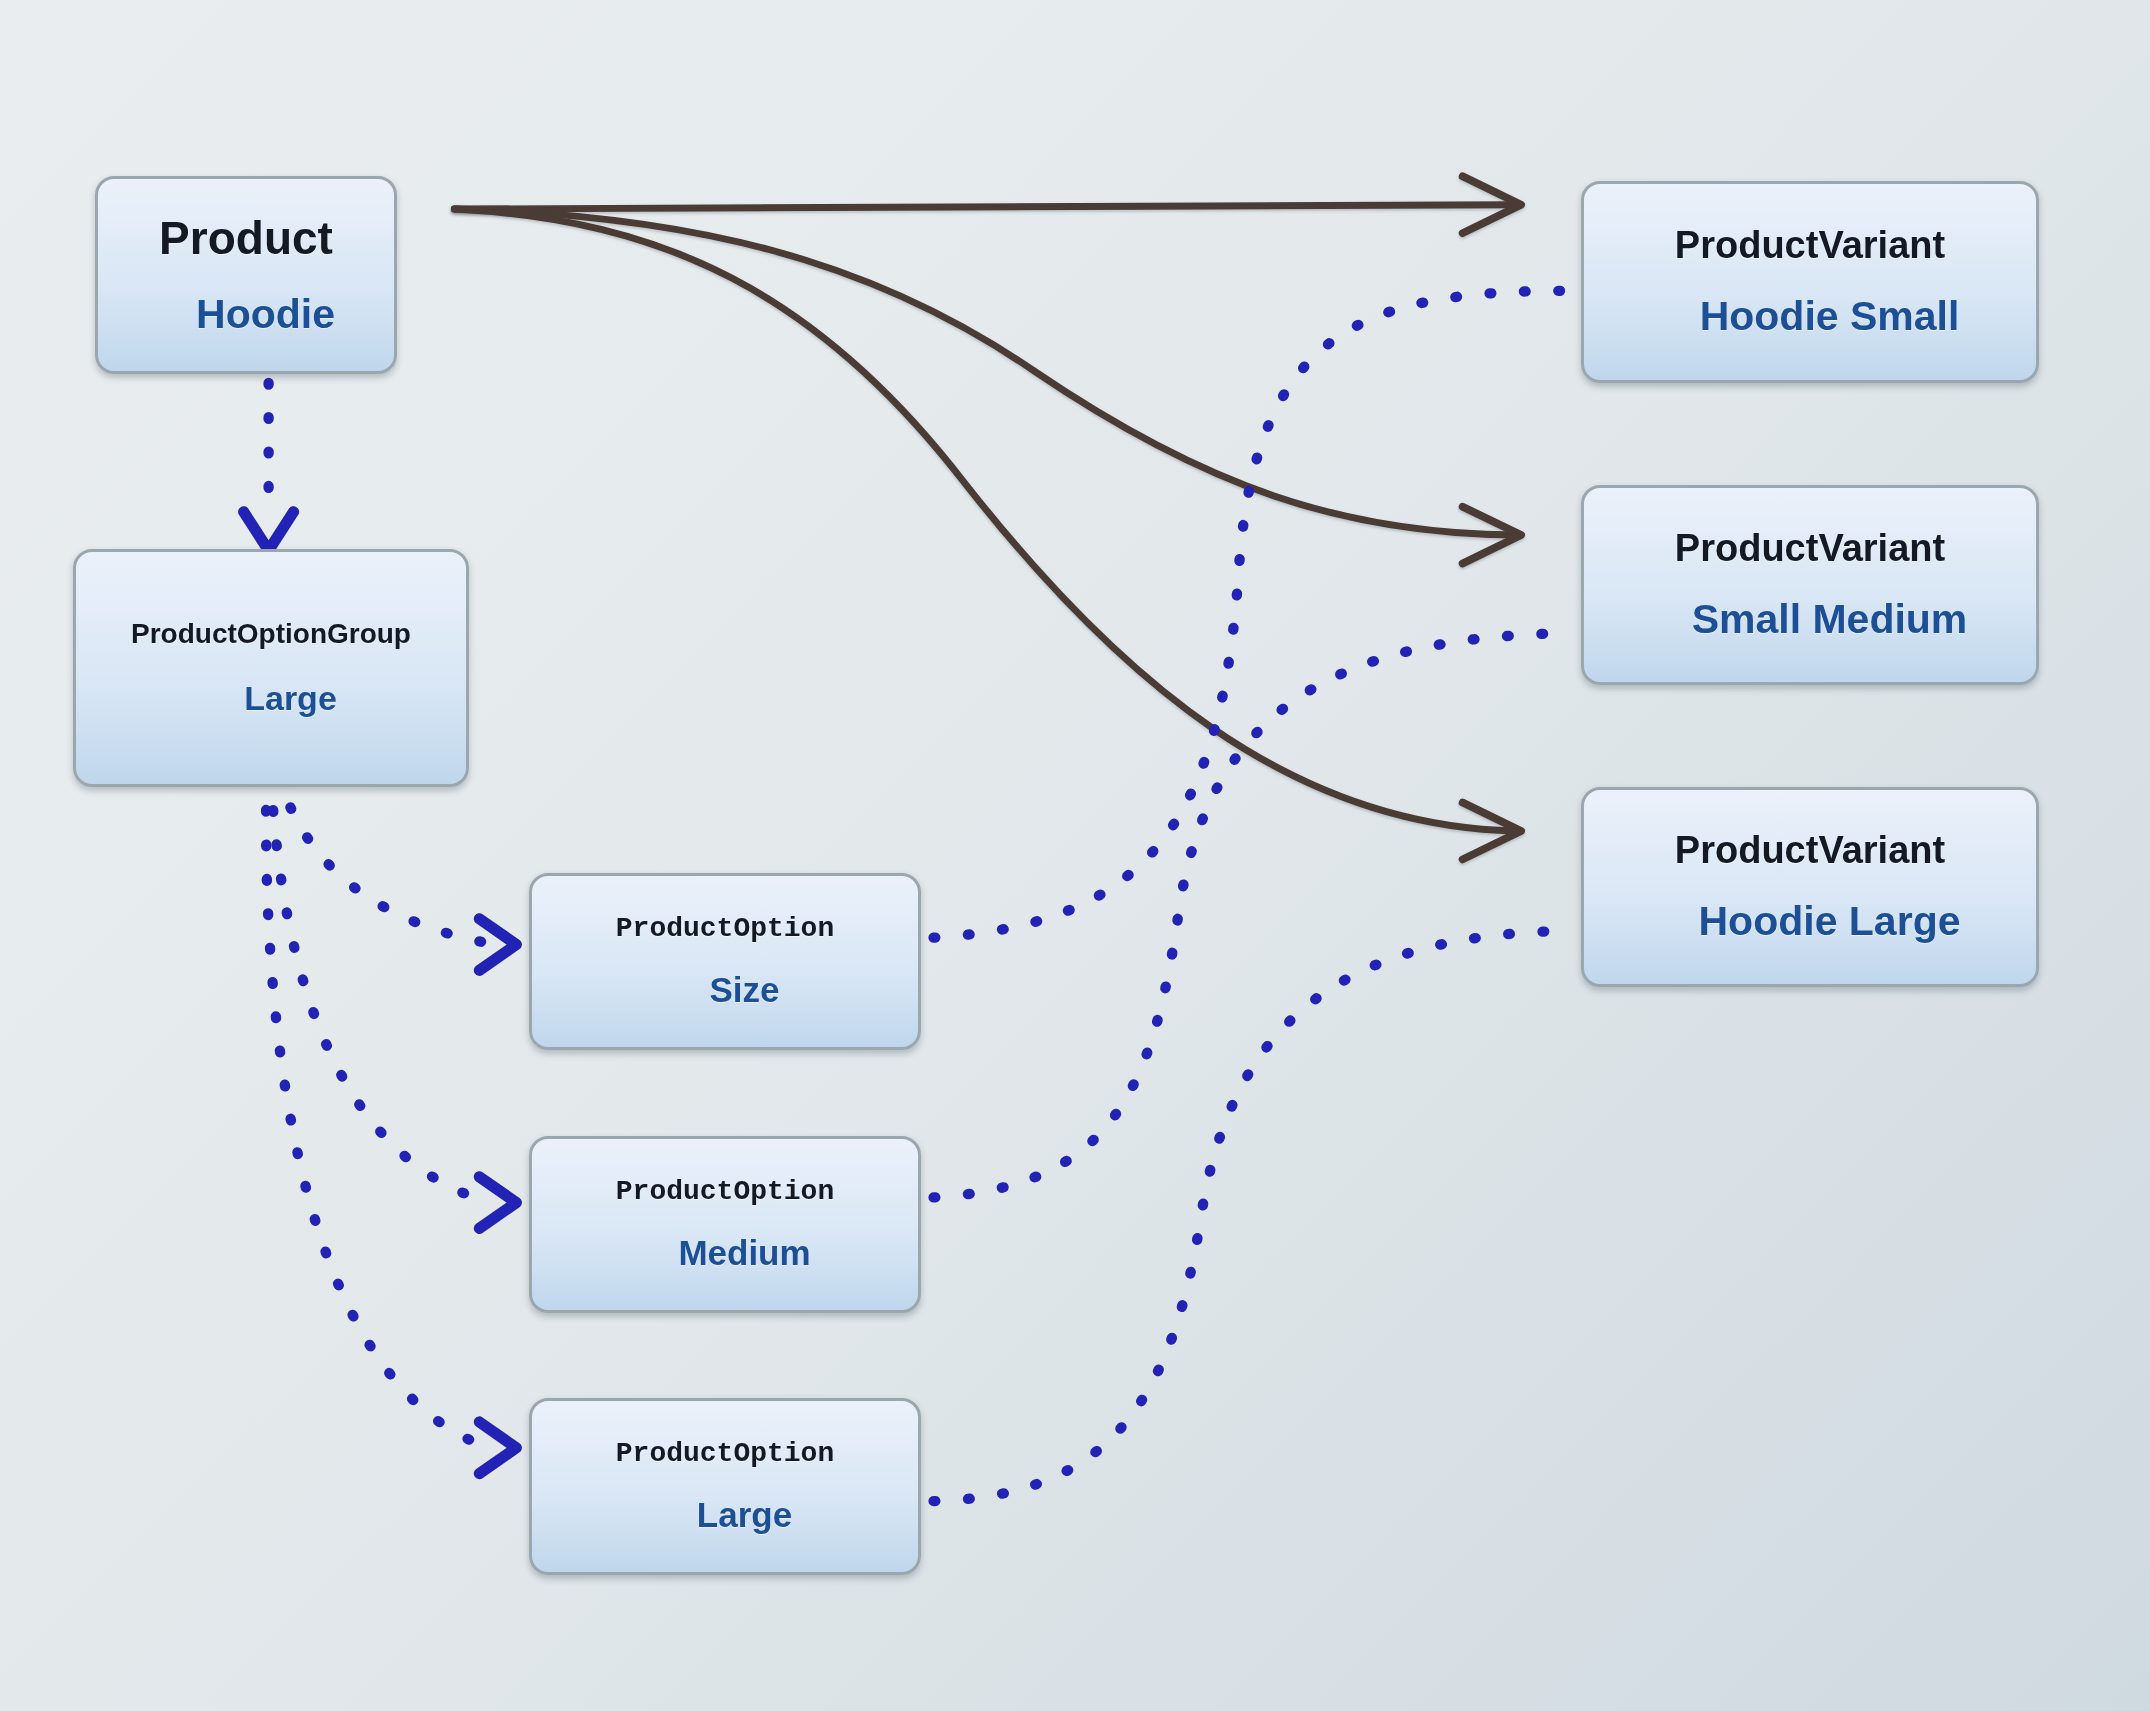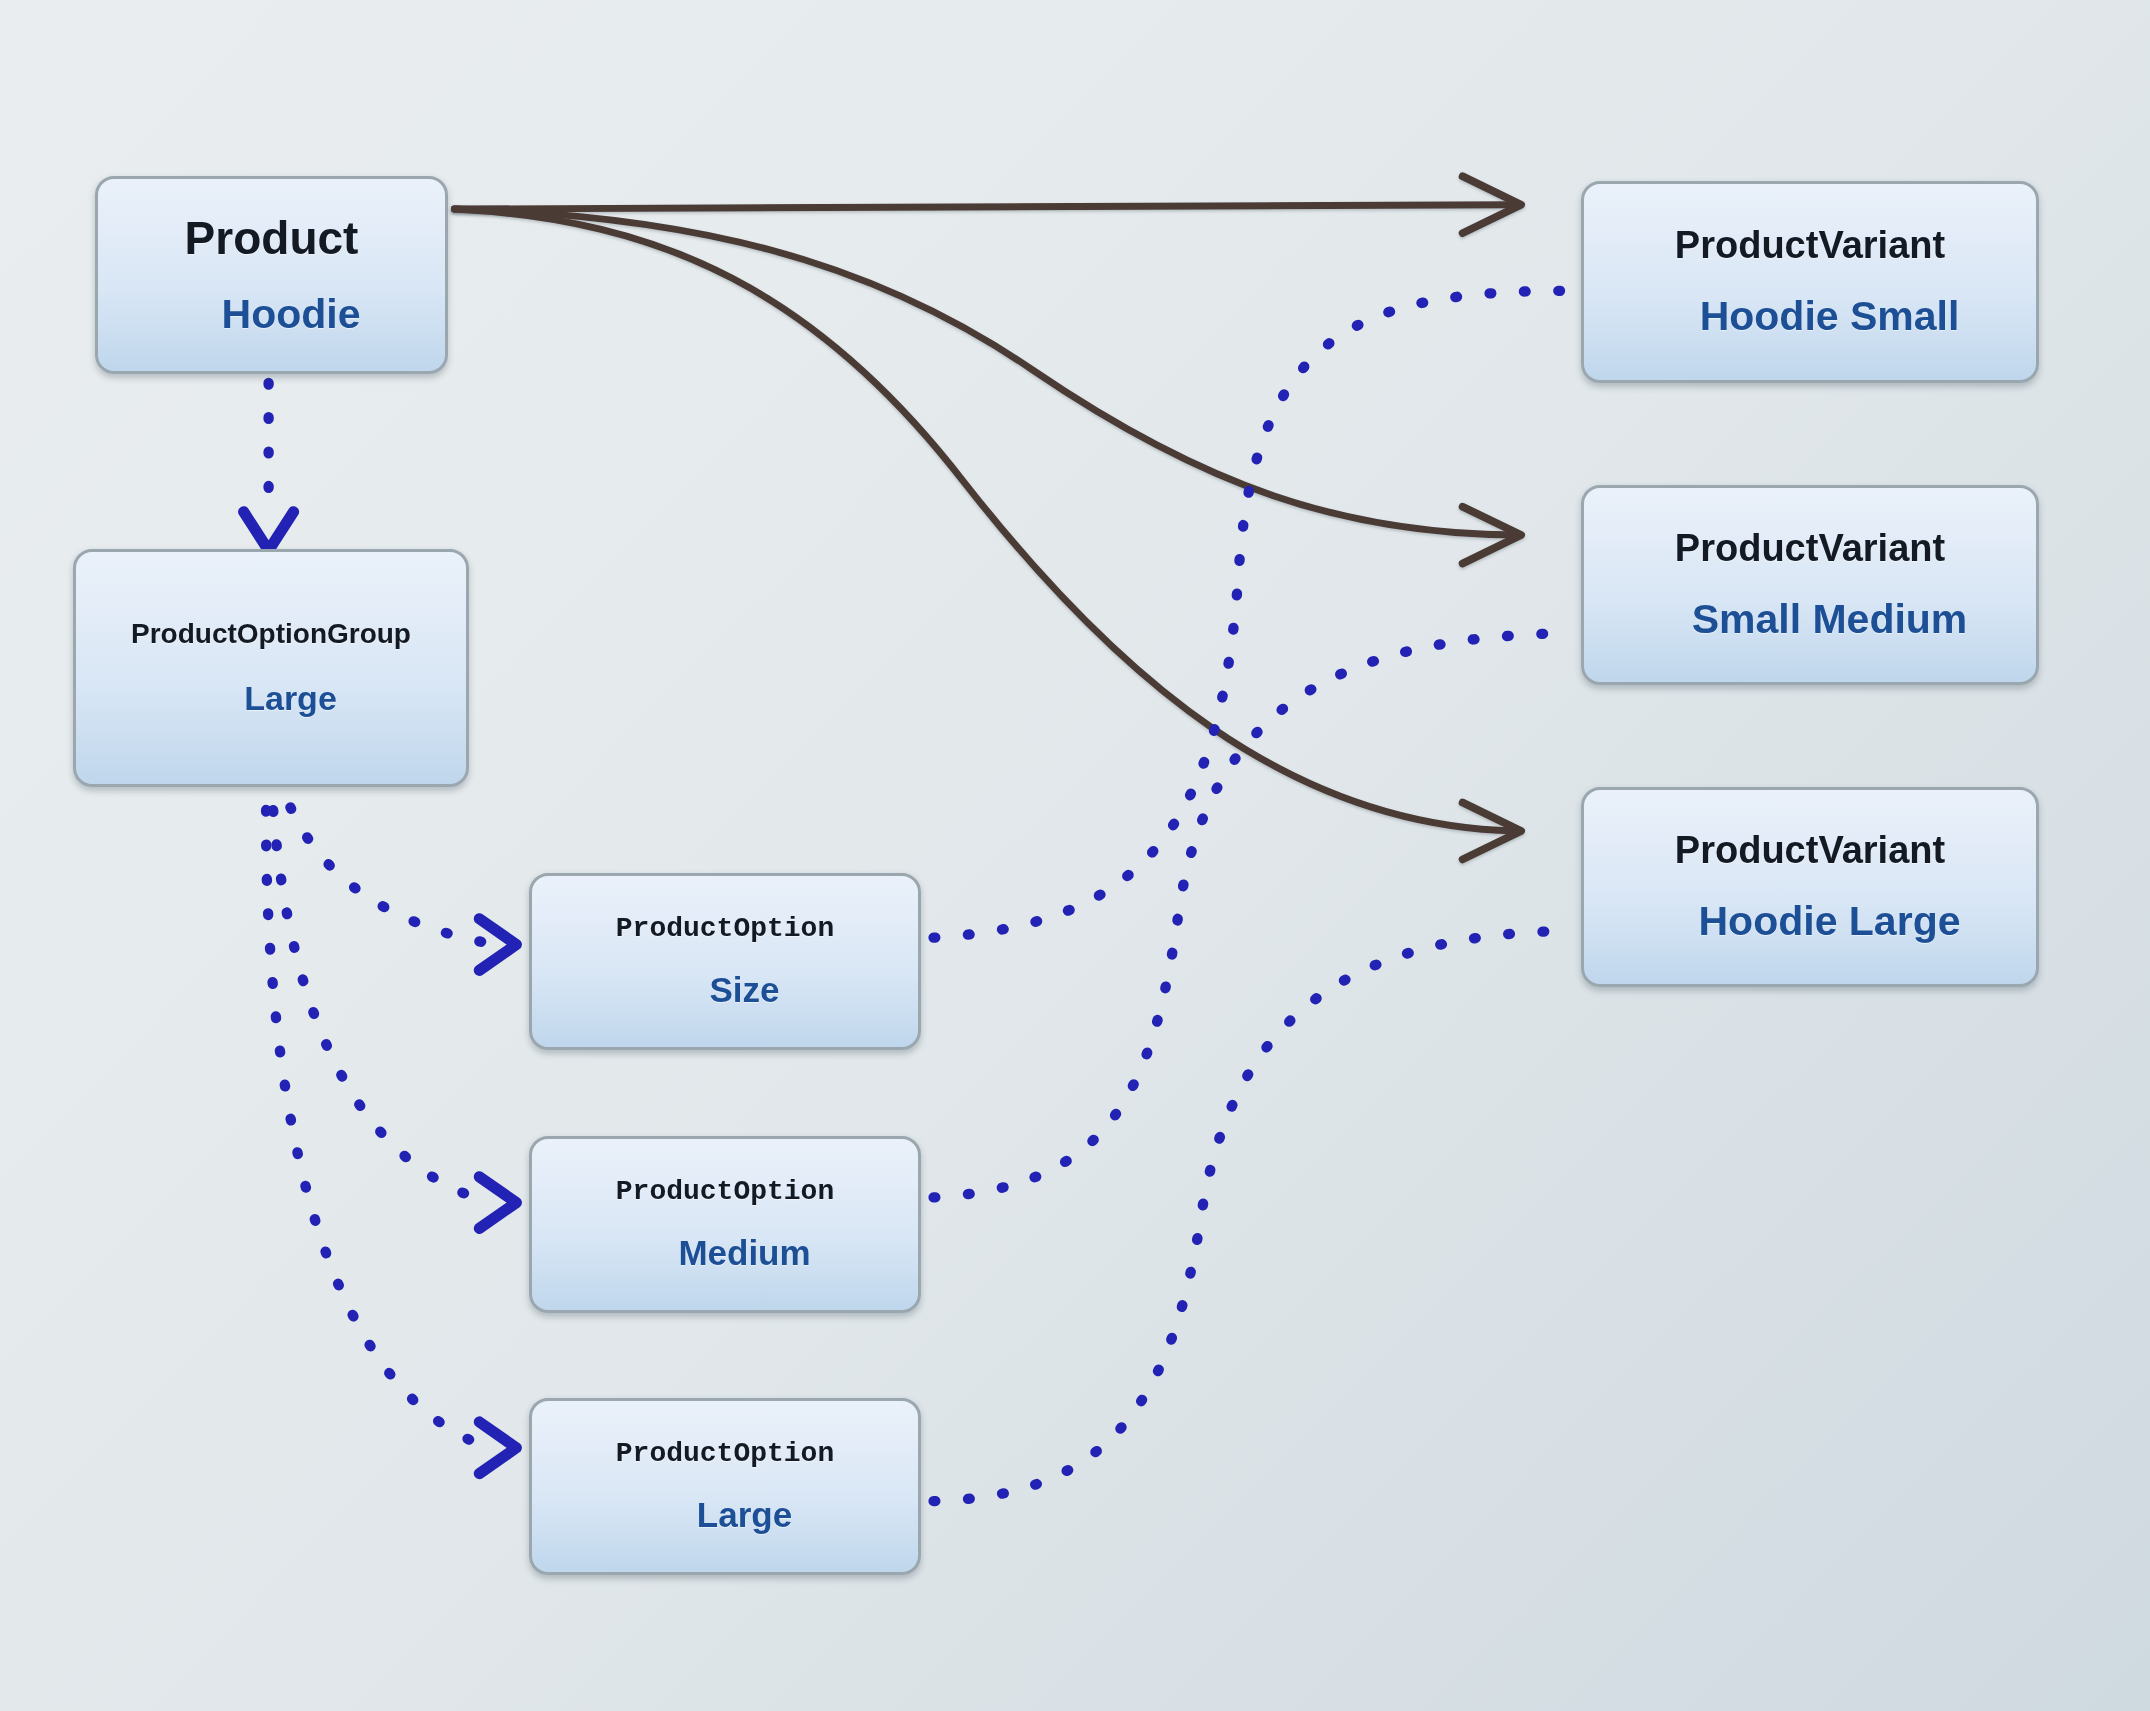--- a/index.html
+++ b/index.html
@@ -65,21 +65,21 @@
   .t-lg .type { font-size: 38px; }
   .t-lg .value { font-size: 41px; margin-top: 29px; }
 
   .t-md .type { font-size: 28px; font-family: Liberation Mono, monospace; }
   .t-md .value { font-size: 35px; margin-top: 29px; }
 
   .t-sm .type { font-size: 28px; }
   .t-sm .value { font-size: 34px; margin-top: 33px; }
 
   
-  #node-product            { left: 95px;  top: 176px;  width: 353px; height: 198px; text-align: right; }
+  #node-product            { left: 95px;  top: 176px;  width: 302px; height: 198px; text-align: right; }
   #node-optiongroup        { left: 73px;   top: 549px;  width: 396px; height: 238px; }
   #node-option-small       { left: 529px;  top: 873px; width: 392px; height: 177px; }
   #node-option-medium      { left: 529px;  top: 1136px; width: 392px; height: 177px; }
   #node-option-large       { left: 529px;  top: 1398px; width: 392px; height: 177px; }
   #node-variant-small      { left: 1581px; top: 181px;  width: 458px; height: 202px; }
   #node-variant-medium     { left: 1581px; top: 485px;  width: 458px; height: 200px; }
   #node-variant-large      { left: 1581px; top: 787px;  width: 458px; height: 200px; }
 </style>
 </head>
 <body>

